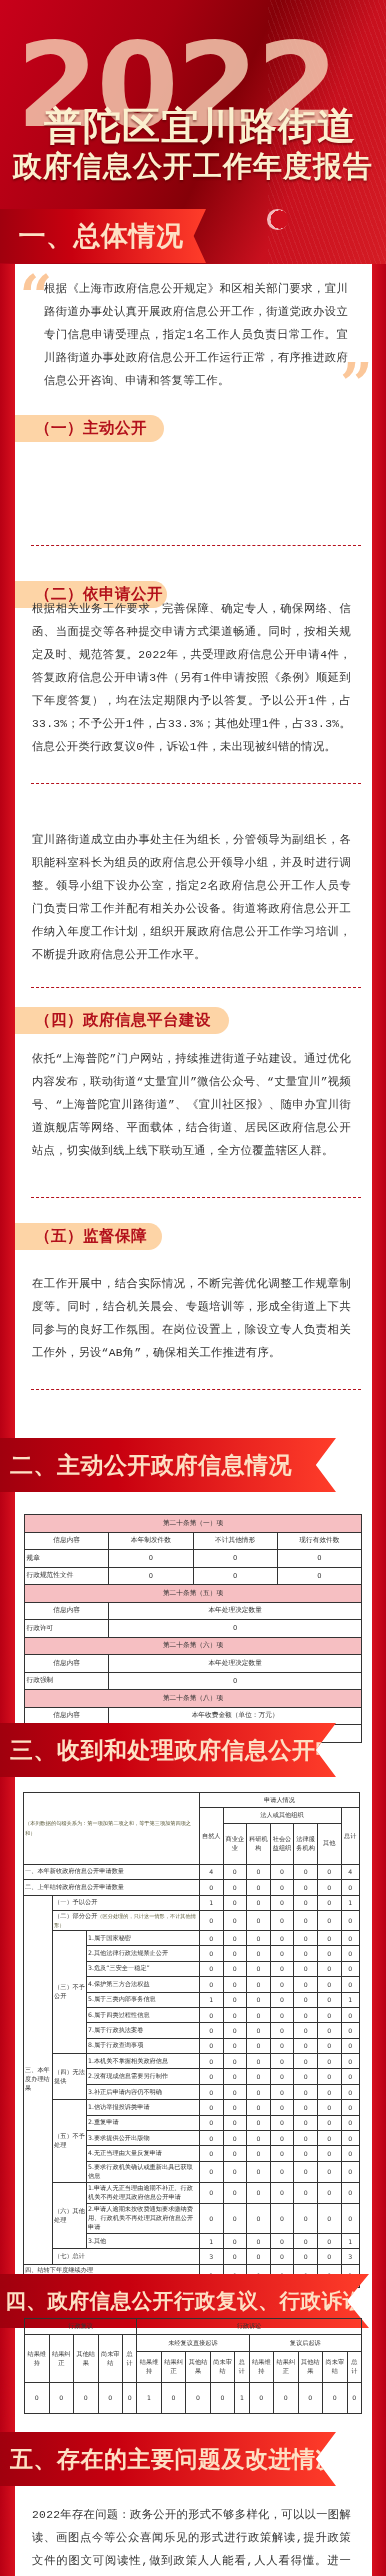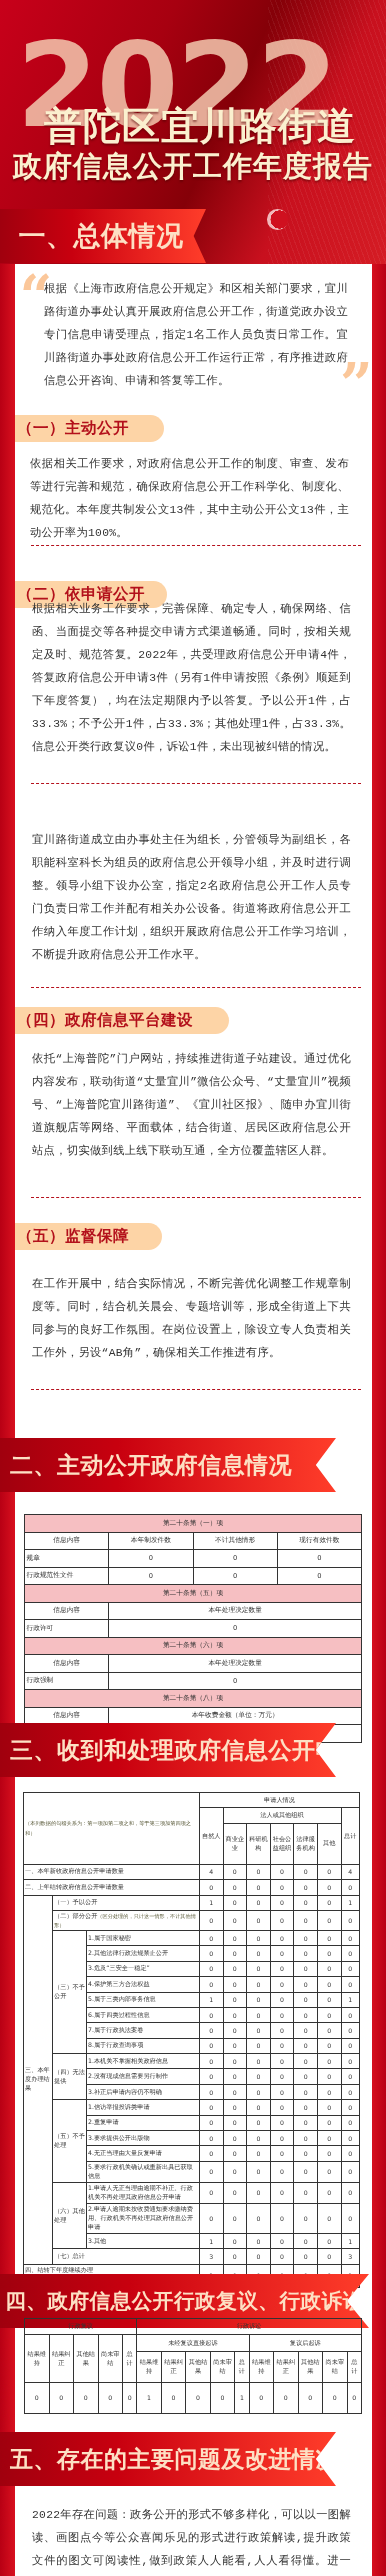--- a/index.html
+++ b/index.html
@@ -22,21 +22,21 @@
 
   .ribbon { position:absolute; left:0; height:54px; display:flex; align-items:center;
     background: linear-gradient(90deg,#a0000e 0%, #c8000f 35%, #e8221f 70%, #ff3d2a 100%);
     clip-path: polygon(0 0,100% 0,94% 50%,100% 100%,0 100%);
     box-shadow:0 5.2px 10.3px rgba(255,80,80,0.25); }
   .ribbon span { color:#fde0c4; font-weight:bold; font-size:23px; padding-left:10px; letter-spacing:0.5px; white-space:nowrap; }
   .ribbon.r1 span { font-size:27px; padding-left:18.5px; }
 
   .pill { position:absolute; left:15px; height:27px; background:#fdd4a6; border-radius:0 13.4px 13.4px 0;
     display:flex; align-items:center; }
-  .pill span { color:#b3101b; font-weight:bold; font-size:15.5px; padding-left:2px; letter-spacing:0.5px; white-space:nowrap; }
+  .pill span { color:#b3101b; font-weight:bold; font-size:15.5px; padding-left:20px; letter-spacing:0.5px; white-space:nowrap; }
 
   .txt { position:absolute; left:32px; width:319px; font-size:11.3px; line-height:23px; color:#333; letter-spacing:0.3px; text-align:justify;font-family:Liberation Mono, monospace; }
   .dash { position:absolute; left:31px; width:330px; border-top:1px dashed #b5111d; }
 
   .quote-l, .quote-r { position:absolute; font-size:57px; line-height:57px; color:#fbc79a; font-weight:bold; font-family:"DejaVu Serif", serif; }
   .dot-deco { position:absolute; width:20.6px; height:20.6px; border-radius:50%;
     background: radial-gradient(circle at 60% 50%, #d0101f 55%, #f2b7b9 56%); }
 
   table { border-collapse:collapse; font-family:"DejaVu Sans", sans-serif; }
   .t1tbl { position:absolute; left:24px; top:1514px; width:338px; font-size:6.7px; }
@@ -71,21 +71,20 @@
     <span>一、总体情况</span>
   </div>
   <div class="dot-deco" style="left:267px;top:209px;"></div>
   <div class="quote-l" style="left:19.6px;top:268px;">“</div>
   <div class="txt" style="left:44px;width:304px;top:278px;">根据《上海市政府信息公开规定》和区相关部门要求，宜川路街道办事处认真开展政府信息公开工作，街道党政办设立专门信息申请受理点，指定1名工作人员负责日常工作。宜川路街道办事处政府信息公开工作运行正常，有序推进政府信息公开咨询、申请和答复等工作。</div>
   <div class="quote-r" style="left:340px;top:355px;">”</div>
 
   <div class="pill" style="top:415px;width:149px;">
     <span>（一）主动公开</span>
   </div>
-  <div class="txt" style="left:30px;top:453px;">依据相关工作要求，对政府信息公开工作的制度、审查、发布等进行完善和规范，确保政府信息公开工作科学化、制度化、规范化。本年度共制发公文13件，其中主动公开公文13件，主动公开率为100%。</div>
   <div class="dash" style="top:545px;"></div>
 
   <div class="pill" style="top:581px;width:152px;">
     <span>（二）依申请公开</span>
   </div>
   <div class="txt" style="top:598px;">根据相关业务工作要求，完善保障、确定专人，确保网络、信函、当面提交等各种提交申请方式渠道畅通。同时，按相关规定及时、规范答复。2022年，共受理政府信息公开申请4件，答复政府信息公开申请3件（另有1件申请按照《条例》顺延到下年度答复），均在法定期限内予以答复。予以公开1件，占33.3%；不予公开1件，占33.3%；其他处理1件，占33.3%。信息公开类行政复议0件，诉讼1件，未出现被纠错的情况。</div>
   <div class="dash" style="top:783px;"></div>
 
   <div class="txt" style="top:829px;">宜川路街道成立由办事处主任为组长，分管领导为副组长，各职能科室科长为组员的政府信息公开领导小组，并及时进行调整。领导小组下设办公室，指定2名政府信息公开工作人员专门负责日常工作并配有相关办公设备。街道将政府信息公开工作纳入年度工作计划，组织开展政府信息公开工作学习培训，不断提升政府信息公开工作水平。</div>
   <div class="dash" style="top:987px;"></div>

